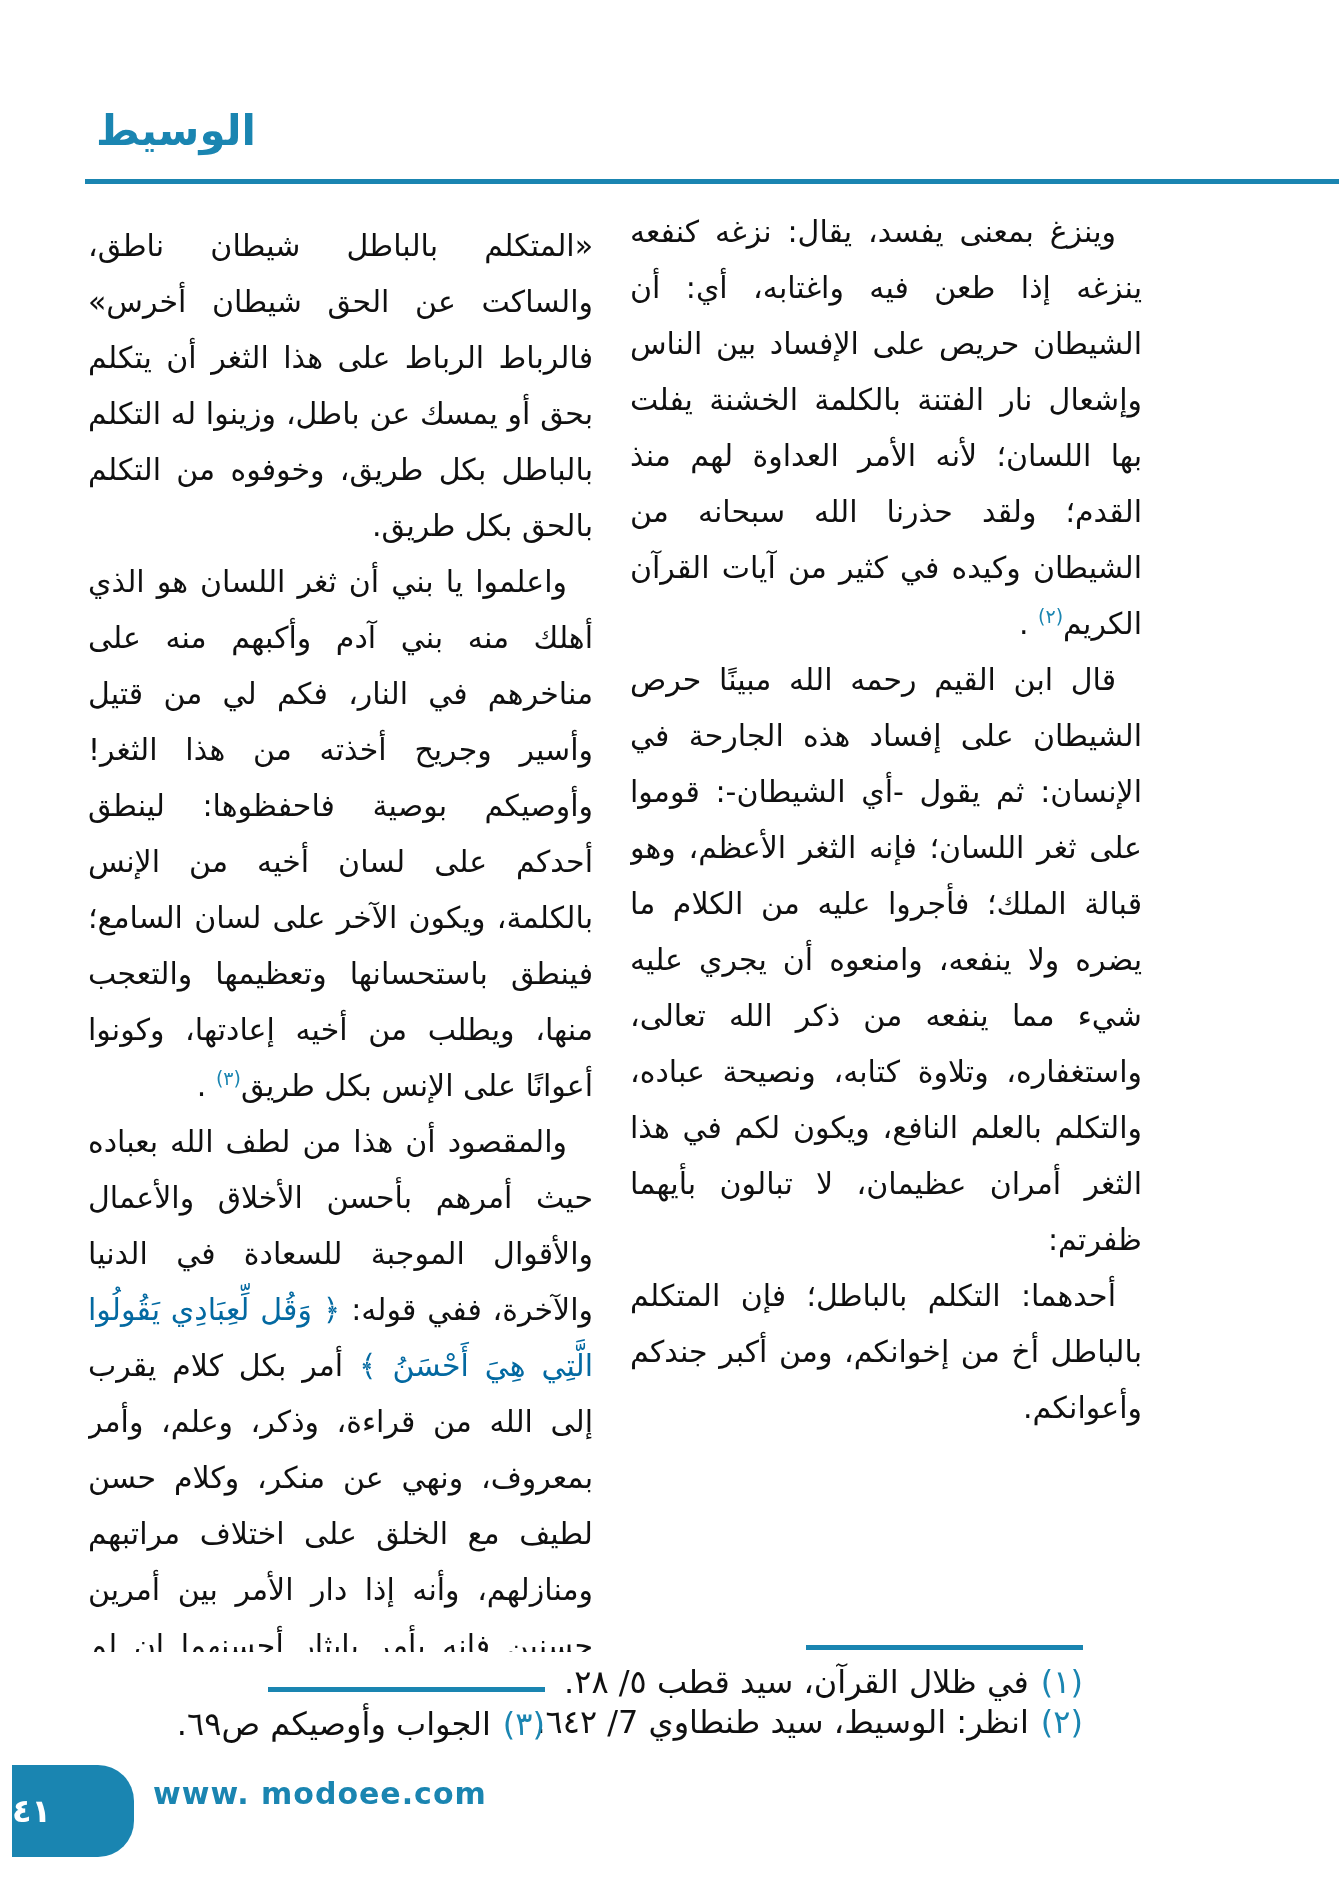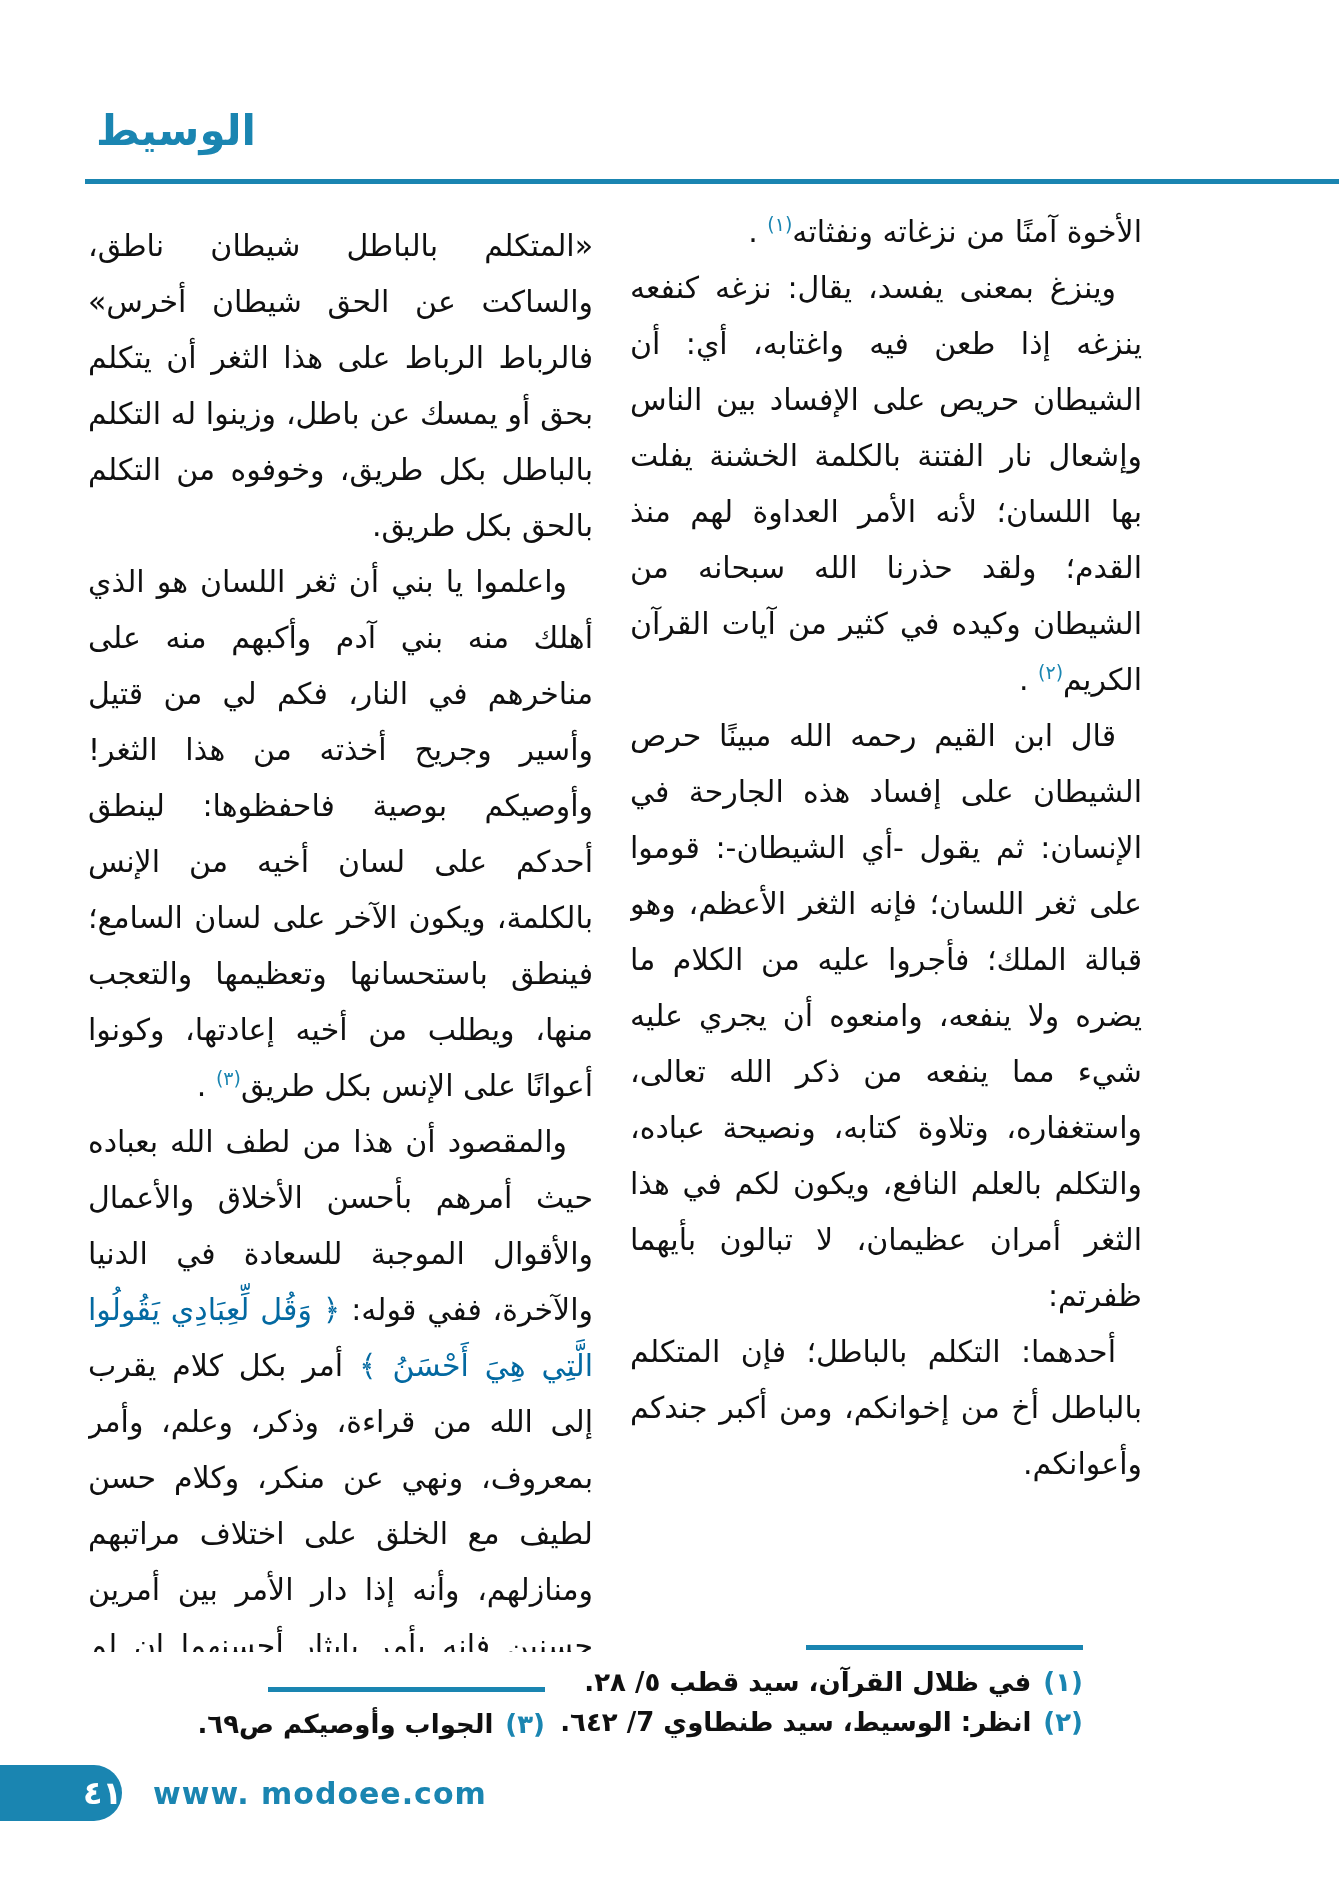--- a/index.html
+++ b/index.html
@@ -33,57 +33,56 @@
     color:#101010;
   }
   .para.indent{text-indent:26px;}
   .fnref{
     color:#1a85b1;font-size:19px;vertical-align:super;line-height:0;
     letter-spacing:1px;
   }
   .quran{color:#0369a1;}
   .footnotes{
     position:absolute;width:440px;
-    font-size:26px;font-weight:bold;line-height:40px;
+    font-size:32px;font-weight:normal;line-height:40px;
   }
   .footnotes-first{top:1645px;right:256px;}
   .footnotes-second{top:1687px;right:794px;}
   .fn-sep{
     width:277px;height:5px;background:#1a85b1;
     margin:0 0 12px auto;
   }
   .fn-line{text-align:right;white-space:nowrap;}
   .footnotes-second .fn-line{padding-left:46px;}
   .fn-marker{color:#1a85b1;}
   .fn-text{color:#101010;margin-right:12px;}
   .footer-tab{
-    position:absolute;left:0;top:1765px;width:122px;height:56px;
+    position:absolute;left:12px;top:1765px;width:122px;height:92px;
     background:#1a85b1;border-radius:0 36px 36px 0;
-    display:flex;align-items:center;justify-content:flex-end;
+    display:flex;align-items:center;justify-content:flex-start;
   }
   .footer-page-number{
     color:#ffffff;font-size:32px;font-weight:bold;
   }
   .footer-website{
     position:absolute;left:153px;top:1776px;
     color:#1a85b1;font-size:30px;font-weight:bold;letter-spacing:1px;
   }
 </style>
 </head>
 <body>
 
 <div class="page">
 
   <h1 class="page-title">الوسيط</h1>
 
   <div class="header-rule"></div>
 
   <div class="columns" dir="rtl">
     <div class="col col-first">
-        <p class="para"><span>الأخوة آمنًا من نزغاته ونفثاته</span><span class="fnref">(١)</span><span> .</span></p>
         <p class="para indent"><span>وينزغ بمعنى يفسد، يقال: نزغه كنفعه ينزغه إذا طعن فيه واغتابه، أي: أن الشيطان حريص على الإفساد بين الناس وإشعال نار الفتنة بالكلمة الخشنة يفلت بها اللسان؛ لأنه الأمر العداوة لهم منذ القدم؛ ولقد حذرنا الله سبحانه من الشيطان وكيده في كثير من آيات القرآن الكريم</span><span class="fnref">(٢)</span><span> .</span></p>
         <p class="para indent"><span>قال ابن القيم رحمه الله مبينًا حرص الشيطان على إفساد هذه الجارحة في الإنسان: ثم يقول -أي الشيطان-: قوموا على ثغر اللسان؛ فإنه الثغر الأعظم، وهو قبالة الملك؛ فأجروا عليه من الكلام ما يضره ولا ينفعه، وامنعوه أن يجري عليه شيء مما ينفعه من ذكر الله تعالى، واستغفاره، وتلاوة كتابه، ونصيحة عباده، والتكلم بالعلم النافع، ويكون لكم في هذا الثغر أمران عظيمان، لا تبالون بأيهما ظفرتم:</span></p>
         <p class="para indent"><span>أحدهما: التكلم بالباطل؛ فإن المتكلم بالباطل أخ من إخوانكم، ومن أكبر جندكم وأعوانكم.</span></p>
       </div>
     <div class="col col-second">
         <p class="para"><span>«المتكلم بالباطل شيطان ناطق، والساكت عن الحق شيطان أخرس» فالرباط الرباط على هذا الثغر أن يتكلم بحق أو يمسك عن باطل، وزينوا له التكلم بالباطل بكل طريق، وخوفوه من التكلم بالحق بكل طريق.</span></p>
         <p class="para indent"><span>واعلموا يا بني أن ثغر اللسان هو الذي أهلك منه بني آدم وأكبهم منه على مناخرهم في النار، فكم لي من قتيل وأسير وجريح أخذته من هذا الثغر! وأوصيكم بوصية فاحفظوها: لينطق أحدكم على لسان أخيه من الإنس بالكلمة، ويكون الآخر على لسان السامع؛ فينطق باستحسانها وتعظيمها والتعجب منها، ويطلب من أخيه إعادتها، وكونوا أعوانًا على الإنس بكل طريق</span><span class="fnref">(٣)</span><span> .</span></p>
         <p class="para indent"><span>والمقصود أن هذا من لطف الله بعباده حيث أمرهم بأحسن الأخلاق والأعمال والأقوال الموجبة للسعادة في الدنيا والآخرة، ففي قوله: </span><span class="quran">﴿ وَقُل لِّعِبَادِي يَقُولُوا الَّتِي هِيَ أَحْسَنُ ﴾</span><span> أمر بكل كلام يقرب إلى الله من قراءة، وذكر، وعلم، وأمر بمعروف، ونهي عن منكر، وكلام حسن لطيف مع الخلق على اختلاف مراتبهم ومنازلهم، وأنه إذا دار الأمر بين أمرين حسنين فإنه يأمر بإيثار أحسنهما إن لم يمكن الجمع بينهما، والقول الحسن داع لكل خلق جميل وعمل صالح،</span></p>
       </div>
   </div>

